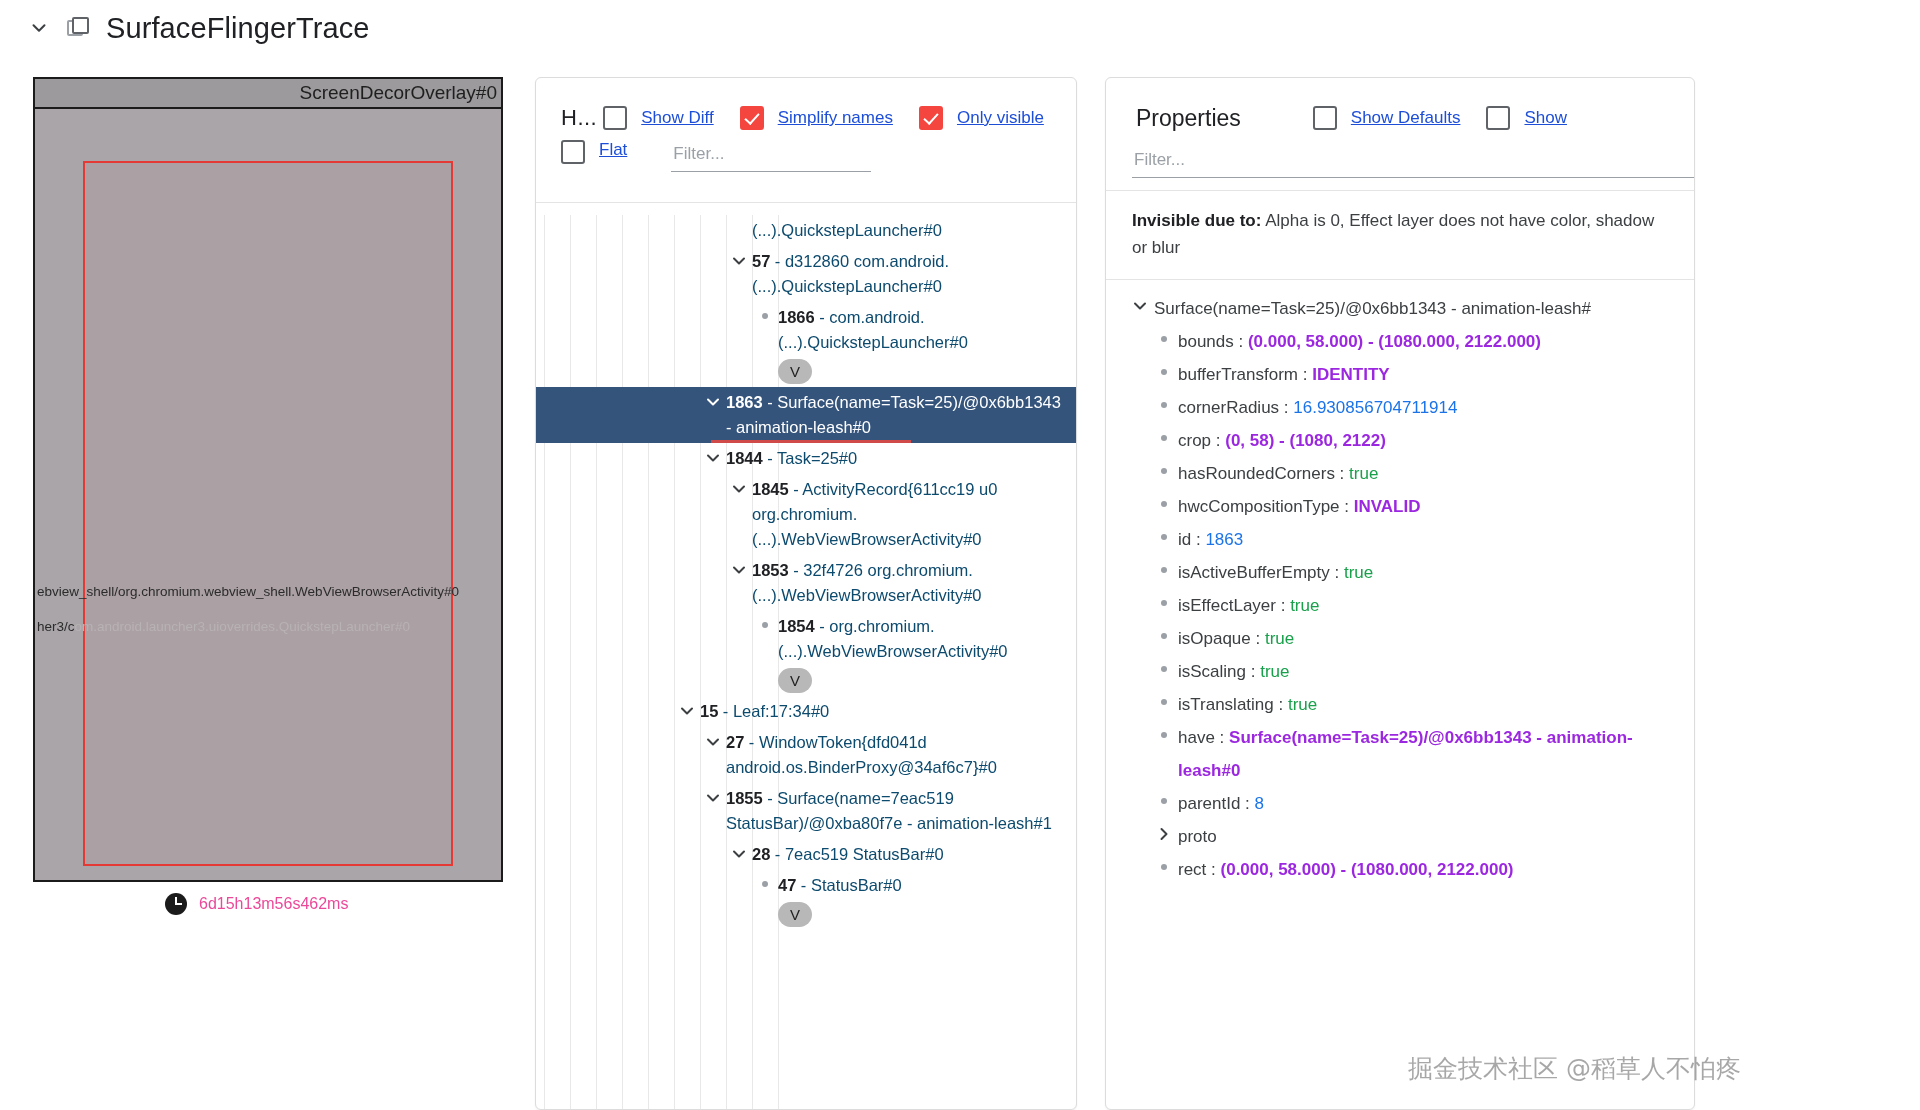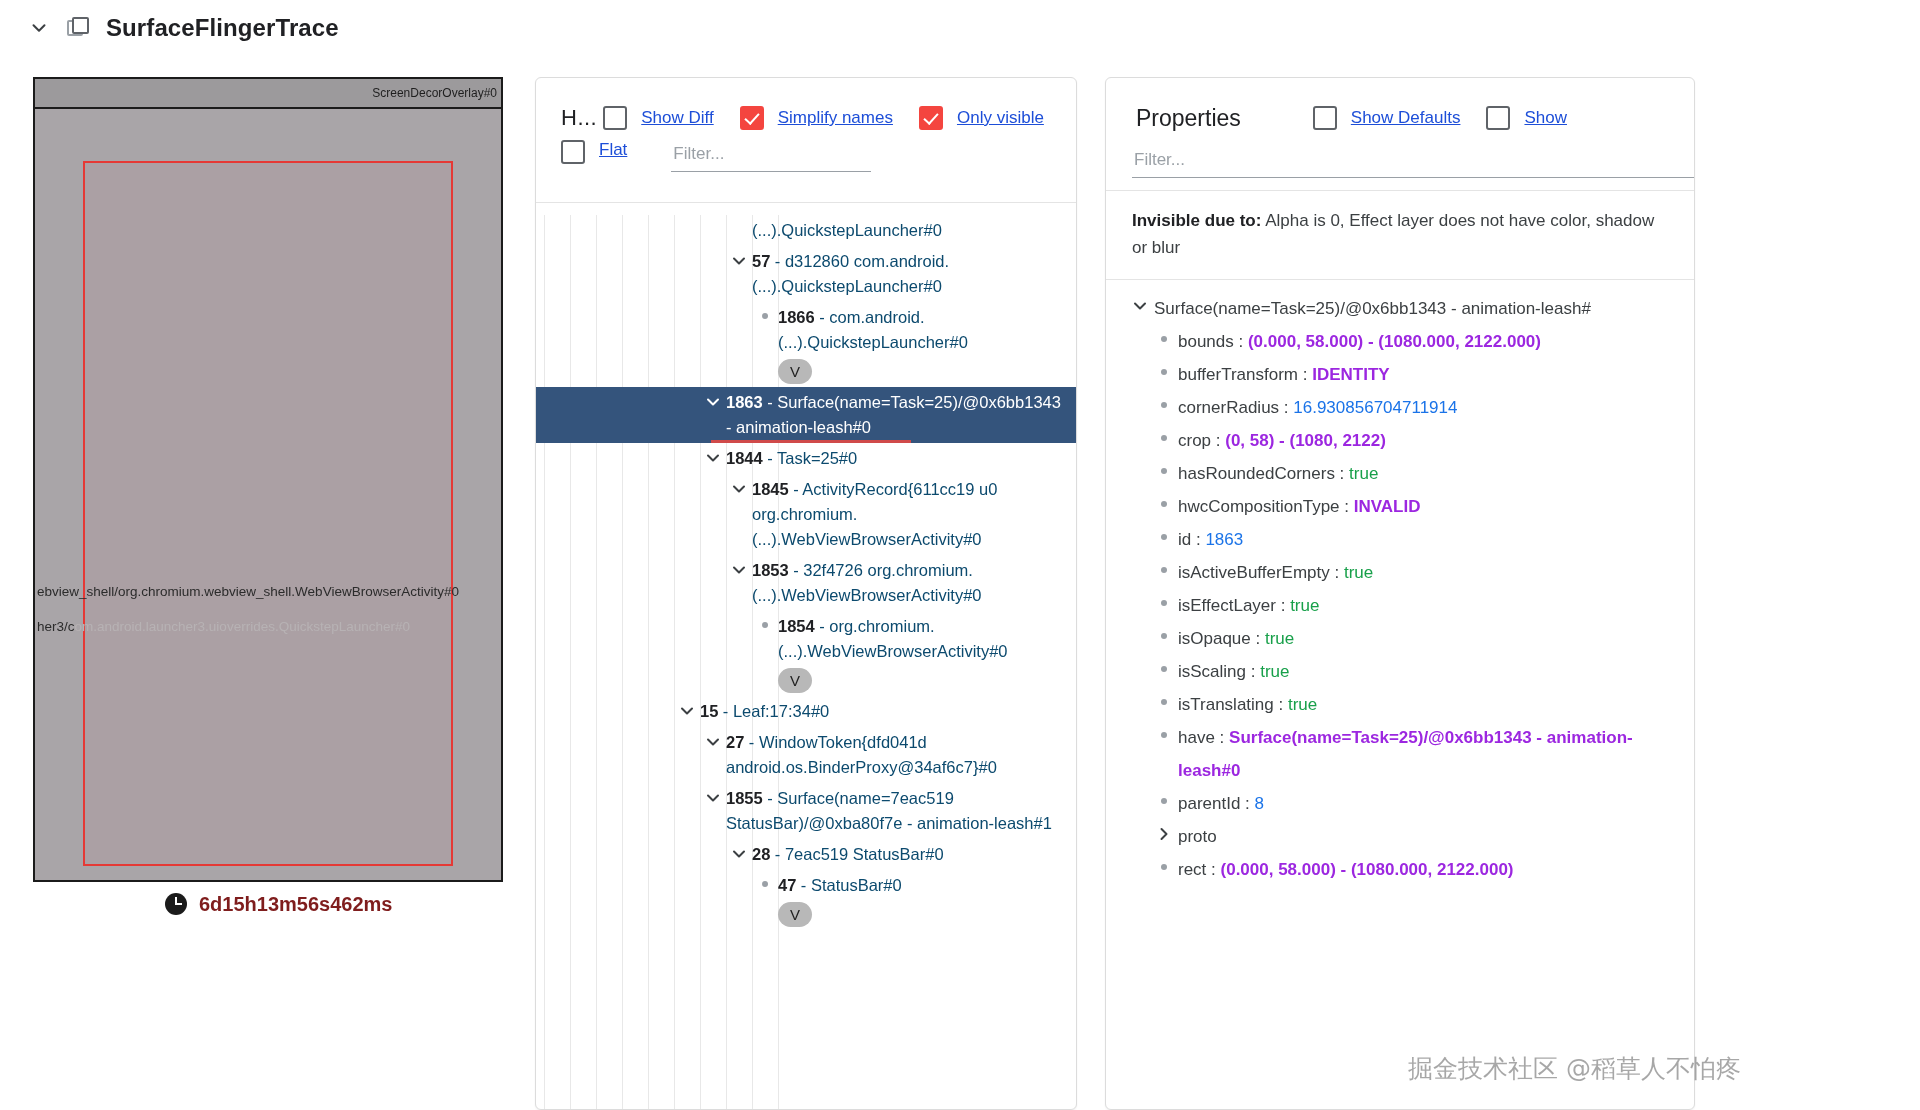--- a/index.html
+++ b/index.html
@@ -25,34 +25,34 @@
   .chev-title svg { display: block; }
   .layers-icon { width: 26px; height: 26px; flex: 0 0 auto; position: relative; }
   .layers-icon .sq-back {
     position: absolute; left: 1px; top: 5px; width: 16px; height: 16px;
     border: 2px solid #9aa0a6; border-radius: 2px;
   }
   .layers-icon .sq-front {
     position: absolute; left: 6px; top: 2px; width: 17px; height: 17px;
     border: 2px solid #5f6368; border-radius: 2px; background: #fff;
   }
-  .title-text { font-size: 24px; font-weight: 700; letter-spacing: .1px; color: #202124; }
+  .title-text { font-size: 29px; font-weight: 400; letter-spacing: .1px; color: #202124; }
 
   
   .preview {
     position: absolute; left: 33px; top: 77px; width: 470px; height: 805px;
     background: #a9a5a8; border: 2px solid #1b1b1b; overflow: hidden;
   }
   .preview-topbar {
     position: absolute; left: 0; top: 0; width: 100%; height: 30px;
     background: #9c9a9c; border-bottom: 2px solid #1b1b1b;
     display: flex; align-items: center; justify-content: flex-end;
     padding-right: 4px;
   }
-  .preview-topbar span { font-size: 12px; color: #1f1f1f; }
+  .preview-topbar span { font-size: 19px; color: #1f1f1f; }
   .preview-red-rect {
     position: absolute; left: 48px; top: 82px; width: 370px; height: 705px;
     border: 2px solid #e53935; background: rgba(176,150,155,0.30);
   }
   .preview-label {
     position: absolute; font-size: 13.5px; white-space: nowrap;
   }
   .preview-label.l1 { left: 2px; top: 505px; color: #2b2b2b; }
   .preview-label.l2 { left: 2px; top: 540px; color: #2b2b2b; }
   .preview-label.l2 .dim { color: #b7b2b4; }
@@ -64,21 +64,21 @@
   }
   .clock-icon { width: 22px; height: 22px; border-radius: 50%; background: #1b1b1b; position: relative; }
   .clock-icon::after {
     content: ""; position: absolute; left: 10px; top: 4px; width: 2px; height: 8px;
     background: #fff;
   }
   .clock-icon::before {
     content: ""; position: absolute; left: 10px; top: 10px; width: 7px; height: 2px;
     background: #fff;
   }
-  .timestamp { font-size: 20px; color: #7f1d1d; font-weight: bold; }
+  .timestamp { font-size: 16px; color: #ec4899; }
 
   
   .card {
     position: absolute; background: #fff;
     border: 1px solid #dcdcdc; border-radius: 6px;
     box-shadow: 0 1px 2px rgba(0,0,0,.06);
     overflow: hidden;
   }
 
   

